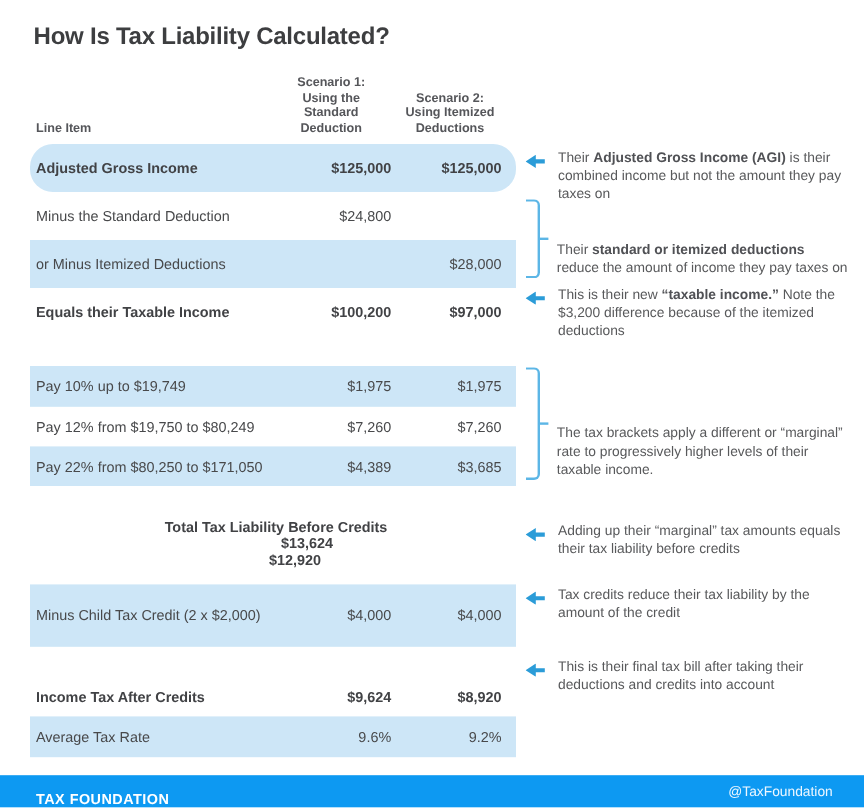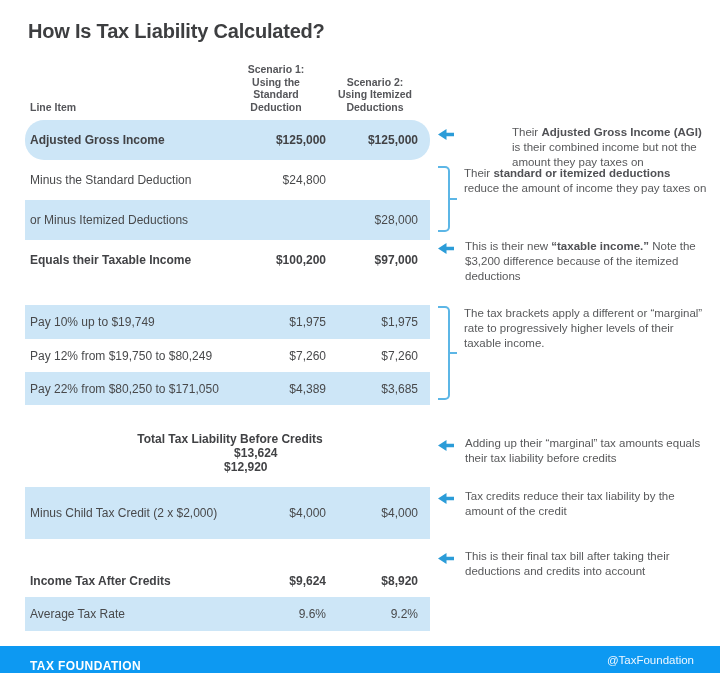--- a/index.html
+++ b/index.html
@@ -21,21 +21,21 @@
   .cell.label { flex:1; padding-left:5px; }
   .cell.v1 { width:100px; text-align:right; }
   .cell.v2 { width:104px; text-align:right; padding-right:12px; }
   .h33 { height:33px; } .h34 { height:34px; } .h35 { height:52px; } .h36 { height:36px;flex-direction:column; }
   .mb25 { margin-bottom:25px; } .mb27 { margin-bottom:27px; } .mb19 { margin-bottom:19px; }
 
   .ann { position:absolute; left:438px; width:274px; display:flex; align-items:flex-start; }
   .ann-text { font-size:11.5px; line-height:1.32; color:#58595b; width:244px; }
   .ann-text strong { color:#505155; }
   .arrow-icon { flex:0 0 18px; margin-top:4px; margin-right:9px; }
-  .ann.center { align-items:flex-start; }
+  .ann.center { align-items:flex-end; }
   .bracket { flex:0 0 12px; border:2px solid #5cb6e6; border-left:none; border-radius:0 5px 5px 0; position:relative; margin-right:14px; }
   .bracket::after { content:""; position:absolute; right:-9px; top:50%; width:8px; height:2px; margin-top:-1px; background:#5cb6e6; }
   .bk66 { height:66px; } .bk94 { height:94px; }
 
   .footer { position:absolute; left:0; top:646px; width:720px; height:27px; background:#0d99f2; display:flex; align-items:center; justify-content:space-between; padding:0 26px 0 30px; }
   .brand { color:#ffffff; font-size:12px; font-weight:bold; letter-spacing:0.4px;margin-top:12px; }
   .handle { color:#eef7ff; font-size:11.5px; }
 </style>
 </head>
 <body>
@@ -108,21 +108,21 @@
       <div class="cell v1">$9,624</div>
       <div class="cell v2">$8,920</div>
     </div>
     <div class="row hl h34">
       <div class="cell label">Average Tax Rate</div>
       <div class="cell v1">9.6%</div>
       <div class="cell v2">9.2%</div>
     </div>
   </div>
 
-  <div class="ann" style="top:125px;gap:47px;">
+  <div class="ann" style="top:125px;">
     <svg class="arrow-icon" width="18" height="11" viewBox="0 0 18 11">
         <path d="M8.5 0 L0 5.5 L8.5 11 L8.5 7.2 L16 7.2 L16 3.8 L8.5 3.8 Z" fill="#2b9cd8"></path>
       </svg>
     <div class="ann-text"><span>Their </span><strong>Adjusted Gross Income (AGI)</strong><span> is their combined income but not the amount they pay taxes on</span></div>
   </div>
 
   <div class="ann center" style="top:166px;">
     <div class="bracket bk66"></div>
     <div class="ann-text"><span>Their </span><strong>standard or itemized deductions</strong><span> reduce the amount of income they pay taxes on</span></div>
   </div>

